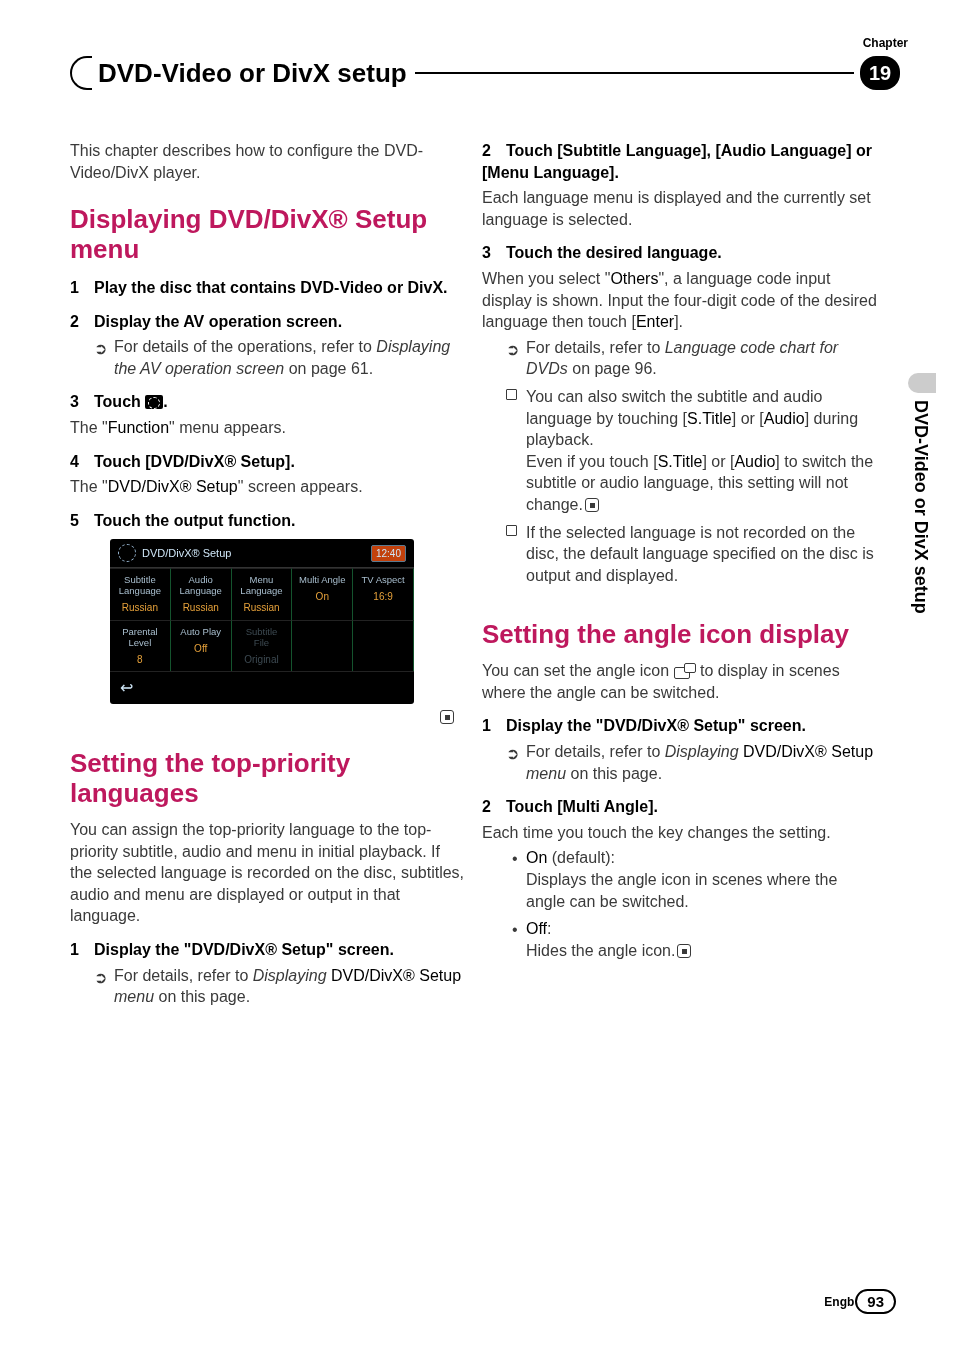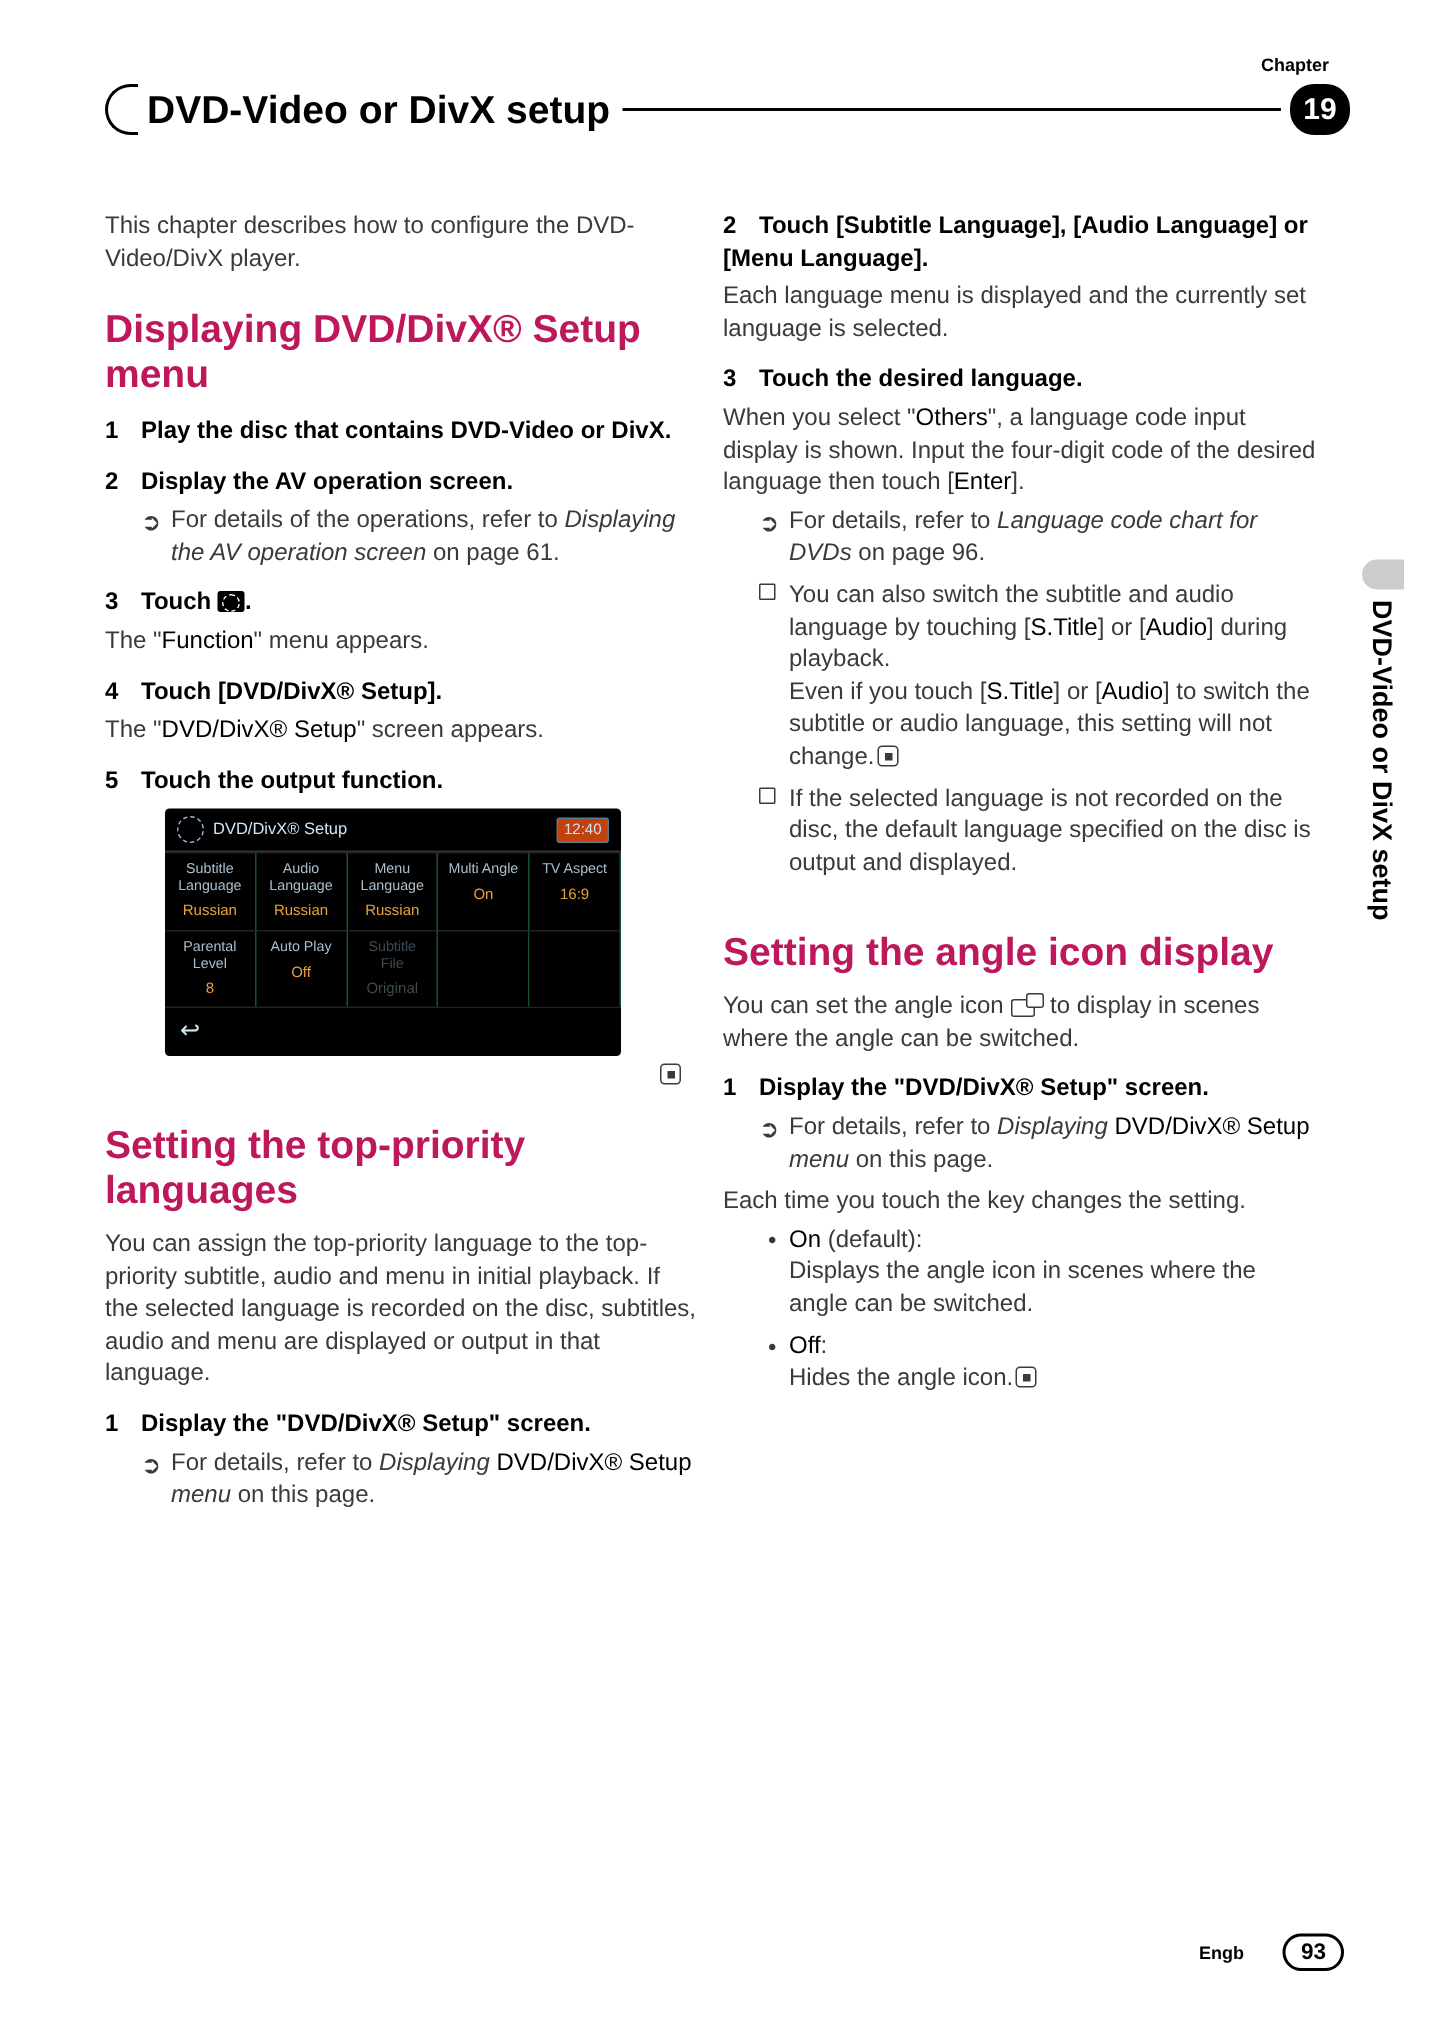--- a/index.html
+++ b/index.html
@@ -1,18 +1,18 @@
 <!DOCTYPE html>
 <html><head>
 <meta charset="utf-8">
 <style>
   * { box-sizing: border-box; margin: 0; padding: 0; }
   html, body { width: 954px; height: 1352px; background: #fff; font-family: Arial, Helvetica, sans-serif; color: #000; }
   .page { position: relative; width: 954px; height: 1352px; padding: 36px 54px 40px 70px; }
-  .chapter-label { position: absolute; top: 36px; right: 68px; font-size: 12px; font-weight: bold; }
+  .chapter-label { position: absolute; top: 36px; right: 46px; font-size: 12px; font-weight: bold; }
   .header-bar { display: flex; align-items: center; margin-top: 20px; }
   .header-curve { width: 22px; height: 34px; border: 2px solid #000; border-right: none; border-radius: 20px 0 0 20px; }
   .header-title { font-size: 26px; font-weight: bold; padding-left: 6px; flex: 0 0 auto; }
   .header-line { flex: 1; border-top: 2px solid #000; align-self: center; margin-left: 8px; margin-right: 6px; }
   .header-badge { width: 40px; height: 34px; background: #000; border-radius: 16px; color: #fff; font-weight: bold; font-size: 20px; display: flex; align-items: center; justify-content: center; }
   .columns { display: flex; gap: 16px; margin-top: 50px; }
   .col { width: 396px; font-size: 16px; line-height: 1.35; color: #3a3a3a; }
   .col p { margin-bottom: 4px; }
   .para { margin-bottom: 18px; }
   h2.sect { font-size: 26px; font-weight: bold; color: #be185d; line-height: 1.15; margin-top: 22px; margin-bottom: 10px; }
@@ -45,21 +45,21 @@
   .endicon { display:inline-block; width:14px; height:14px; border:1.5px solid #3a3a3a; border-radius:3px; vertical-align:-2px; position:relative; margin-left:2px; }
   .endicon::after { content:""; position:absolute; left:4px; top:4px; width:5px; height:5px; background:#3a3a3a; }
   .float-endicon { text-align: right; padding-right: 12px; margin-top: -4px; }
   .gearinline { display:inline-block; width:18px; height:14px; background:#000; border-radius:2px; vertical-align:-2px; position:relative; }
   .gearinline::after { content:""; position:absolute; left:3px; top:2px; width:10px; height:10px; border:1.5px dashed #fff; border-radius:50%; }
   .angleicon { display:inline-block; vertical-align:-3px; width:22px; height:16px; position:relative; }
   .angleicon::before { content:""; position:absolute; left:0; bottom:0; width:14px; height:10px; border:1.5px solid #3a3a3a; border-radius:2px; }
   .angleicon::after { content:""; position:absolute; right:0; top:0; width:10px; height:8px; border:1.5px solid #3a3a3a; border-radius:2px; background:#fff; }
   .side-tab { position:absolute; right:23px; top:400px; writing-mode: vertical-rl; font-weight:bold; font-size:18px; letter-spacing:0px; }
   .side-tab-bg { position:absolute; right:18px; top:373px; width:28px; height:20px; background:#ccc; border-radius: 10px 0 0 10px; }
-  .footer { position:absolute; bottom:38px; right:58px; display:flex; align-items:center; gap:26px; }
+  .footer { position:absolute; bottom:38px; right:58px; display:flex; align-items:center; gap:1px; }
   .footer .lang { font-size:12px; font-weight:bold; }
   .pagenum { border:2px solid #000; border-radius:14px; padding:2px 10px; font-weight:bold; font-size:15px; }
 </style>
 </head>
 <body>
 
 <div class="page">
 
   <div class="chapter-label">Chapter</div>
 
@@ -216,20 +216,23 @@
       </p>
 
       <p class="step">
         <span class="stepnum">1</span><span>Display the "DVD/DivX® Setup" screen.</span>
       </p>
       <div class="sub bodytext">
         <span class="bullet-arrow">➲</span>
         <span>For details, refer to </span><span class="italic">Displaying </span><span class="bold">DVD/DivX® Setup</span><span class="italic"> menu</span><span> on this page.</span>
       </div>
 
+      <p class="step">
+        <span class="stepnum">2</span><span>Touch [Multi Angle].</span>
+      </p>
       <p class="bodytext">Each time you touch the key changes the setting.</p>
 
       <div class="sub bodytext">
         <span class="bullet-dot">•</span>
         <span class="bold">On</span><span> (default):</span><br>
         <span>Displays the angle icon in scenes where the angle can be switched.</span>
       </div>
       <div class="sub bodytext">
         <span class="bullet-dot">•</span>
         <span class="bold">Off</span><span>:</span><br>

